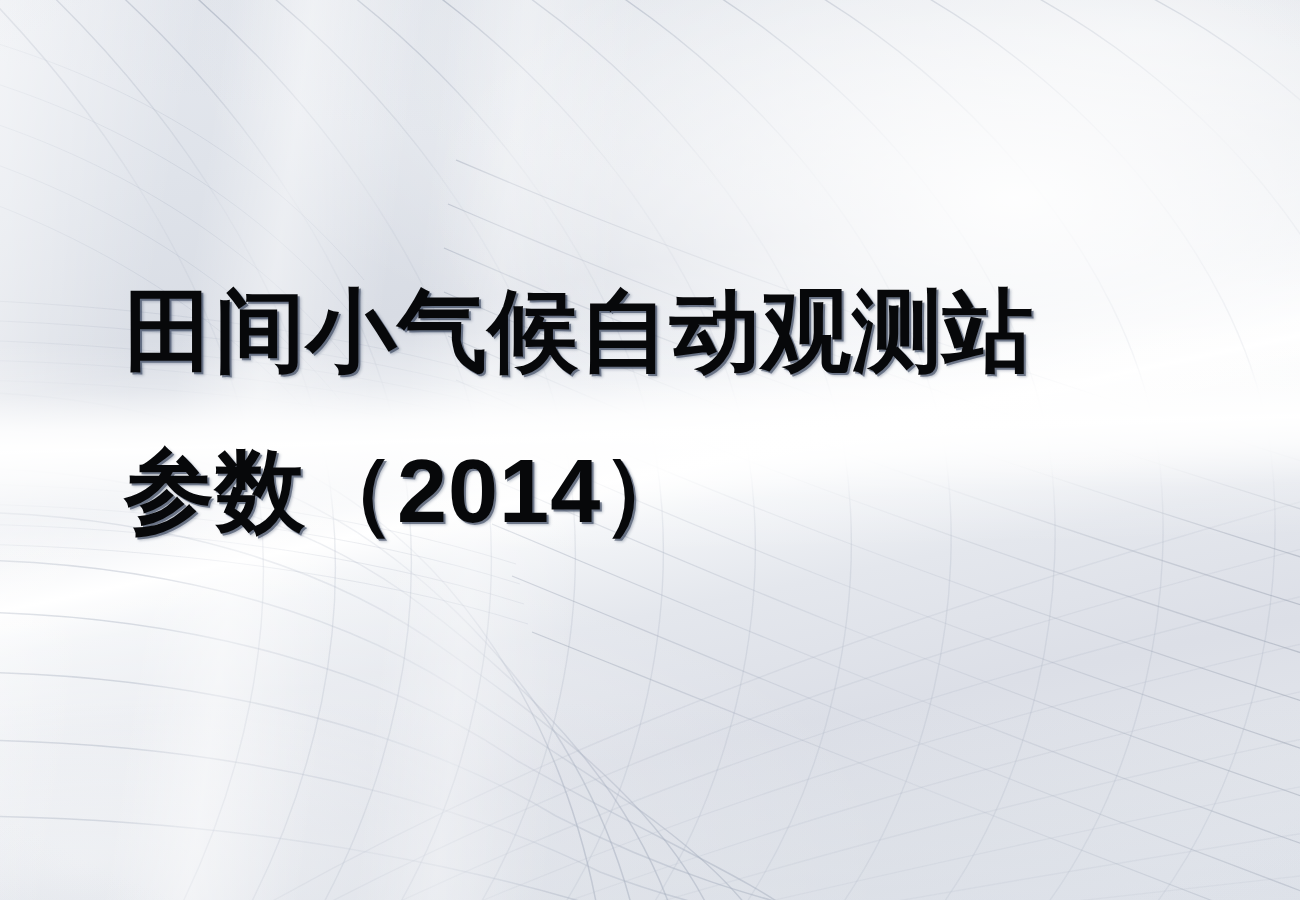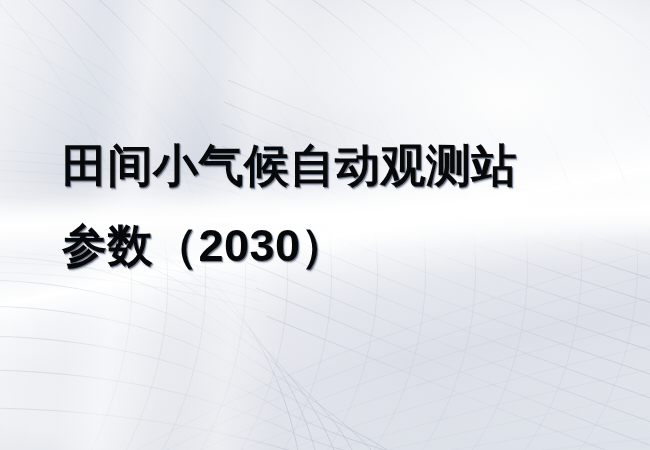--- a/index.html
+++ b/index.html
@@ -224,16 +224,16 @@
     </svg>
   </div>
 
   <div class="bg-layer" id="bg-ribbons"></div>
   <div class="bg-layer" id="bg-swoosh"></div>
   <div class="bg-layer" id="bg-glow"></div>
   <div class="bg-layer" id="bg-vignette"></div>
 
   <div id="title-block">
     <span class="title-line">田间小气候自动观测站</span>
-    <span class="title-line">参数（2030）</span>
+    <span class="title-line">参数（2014）</span>
   </div>
 
 </div>
 
 </body></html>

